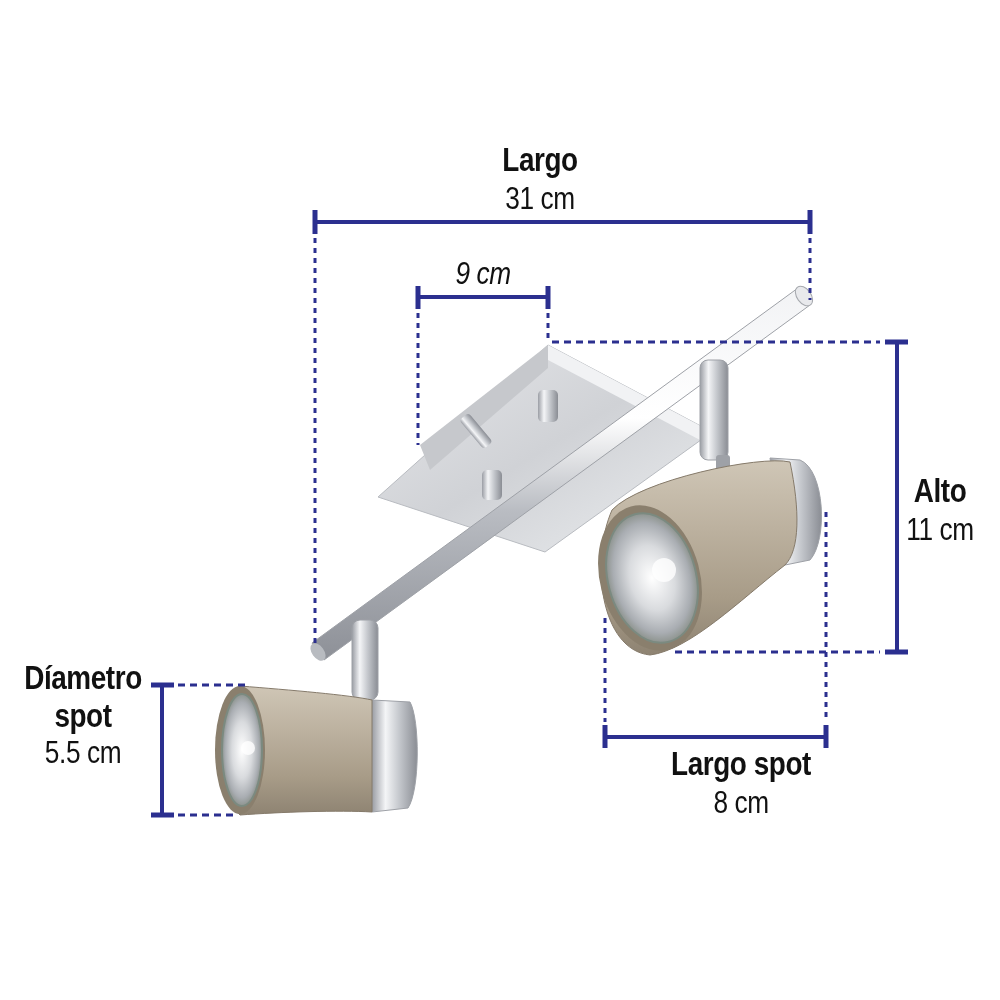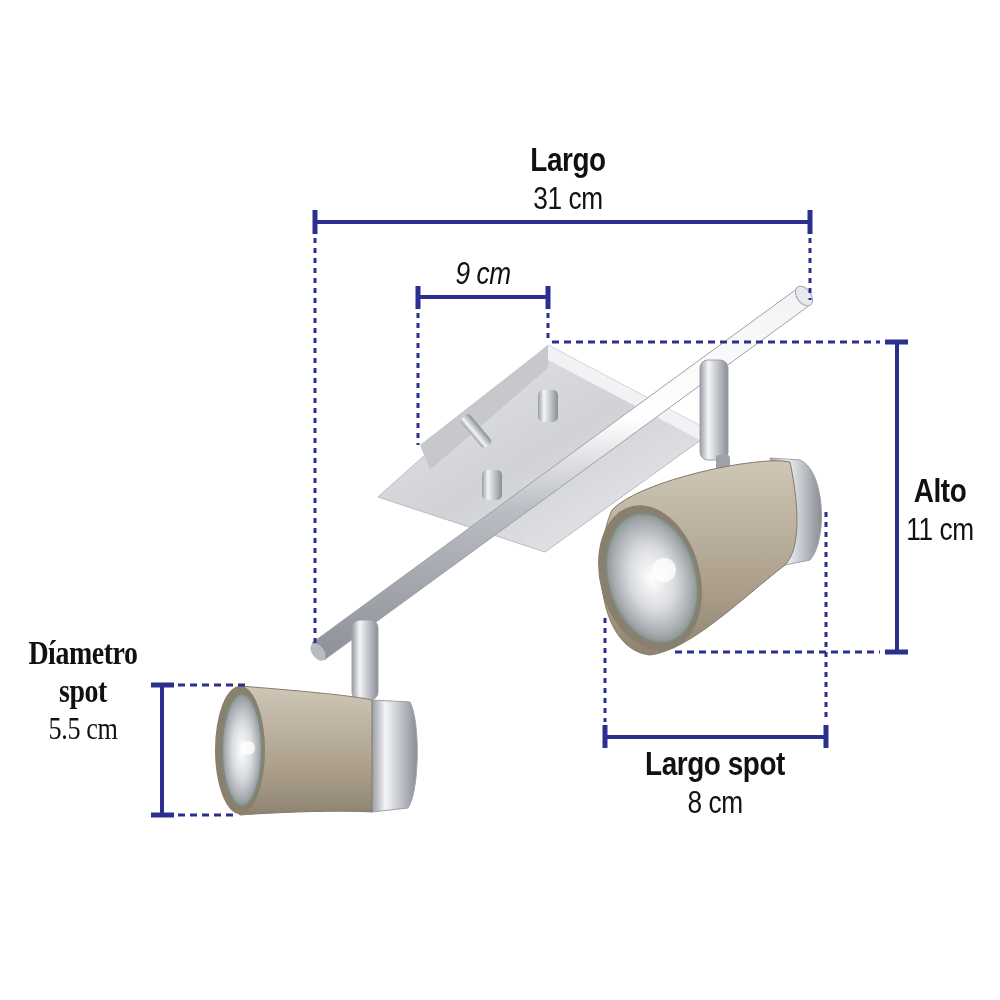--- a/index.html
+++ b/index.html
@@ -120,38 +120,38 @@
       <line x1="826" y1="512" x2="826" y2="722" stroke-width="3" stroke-dasharray="5,5"></line>
 
       <line x1="162" y1="685" x2="162" y2="815" stroke-width="4"></line>
       <line x1="151" y1="685" x2="174" y2="685" stroke-width="5"></line>
       <line x1="151" y1="815" x2="174" y2="815" stroke-width="5"></line>
       <line x1="178" y1="685" x2="248" y2="685" stroke-width="3" stroke-dasharray="7,5"></line>
       <line x1="178" y1="815" x2="234" y2="815" stroke-width="3" stroke-dasharray="7,5"></line>
     </g>
   </svg>
 
-  <div class="lbl" style="left:468px; top:142px; width:200px;">
+  <div class="lbl" style="left:440px; top:142px; width:200px;">
     <span class="title">Largo</span>
     <span class="value">31 cm</span>
   </div>
 
   <div class="lbl" style="left:403px; top:257px; width:160px;font-style:italic;">
     <span class="value" style="margin-top:0">9 cm</span>
   </div>
 
   <div class="lbl" style="left:870px; top:473px; width:140px;">
     <span class="title">Alto</span>
     <span class="value">11 cm</span>
   </div>
 
-  <div class="lbl" style="left:0px; top:636px; width:166px;font-family:Liberation Serif, serif;">
+  <div class="lbl" style="left:0px; top:660px; width:166px;">
     <span class="title">Díametro</span>
     <span class="title" style="margin-top:4px">spot</span>
     <span class="value" style="margin-top:4px">5.5 cm</span>
   </div>
 
-  <div class="lbl" style="left:595px; top:746px; width:240px;">
+  <div class="lbl" style="left:621px; top:746px; width:240px;">
     <span class="title">Largo spot</span>
     <span class="value">8 cm</span>
   </div>
 
 </div>
 
 </body></html>

